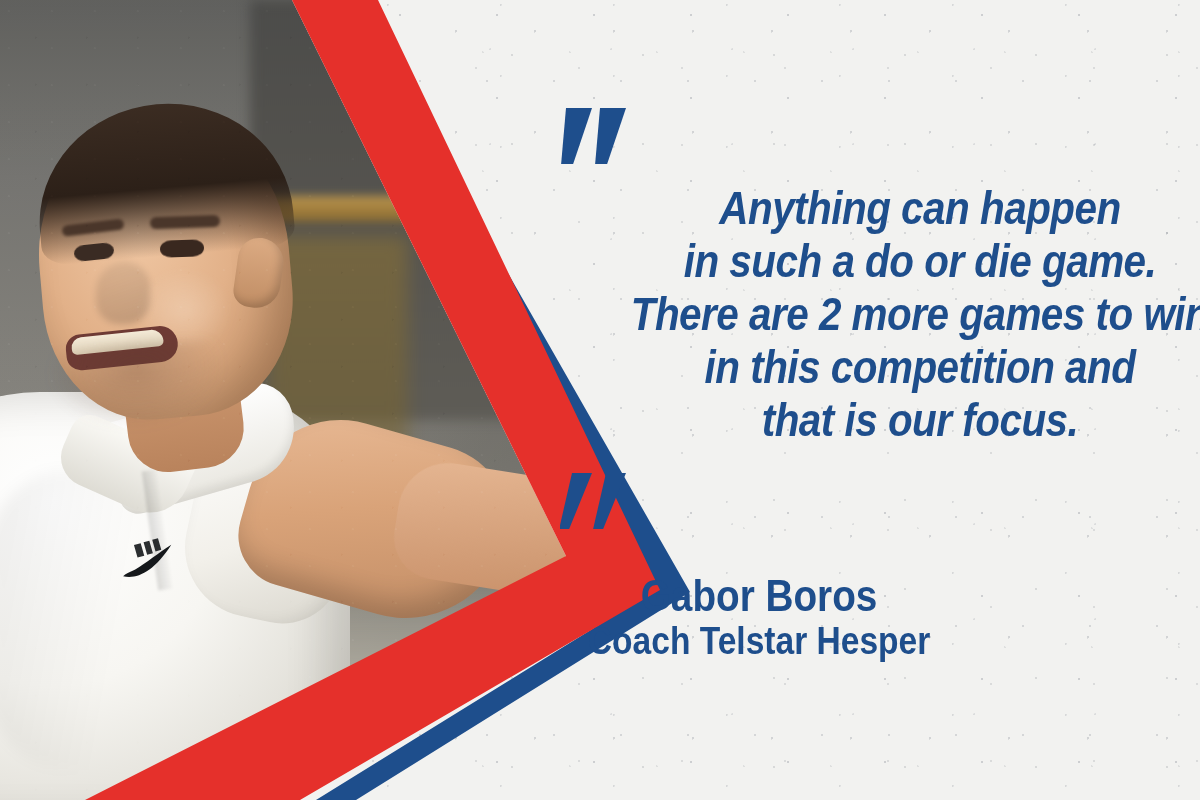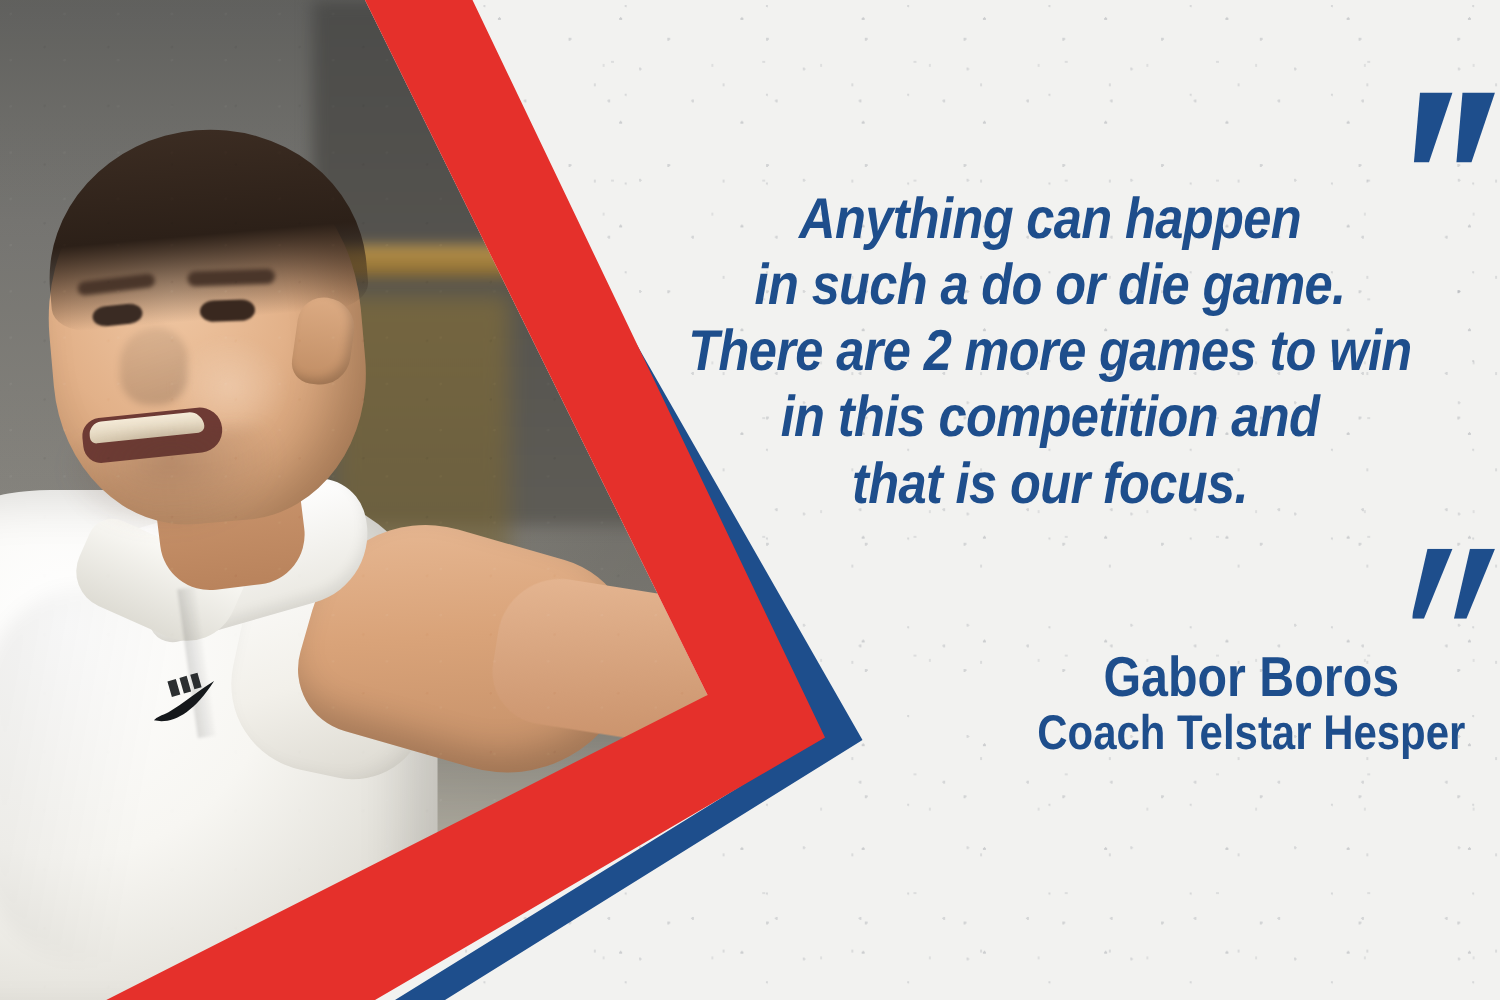--- a/index.html
+++ b/index.html
@@ -230,22 +230,22 @@
   }
   .chevron-red{
     position:absolute; left:0; top:0; width:1200px; height:800px; z-index:6;
     pointer-events:none;
   }
 
   
   .quote-block{
     position:absolute; left:560px; top:0; width:640px; height:800px;
     z-index:8;
-    display:flex; flex-direction:column; align-items:flex-end;
-    padding-top:74px;
+    display:flex; flex-direction:column; align-items:flex-start;
+    padding-top:108px;
   }
 
   .quote-mark{ display:block; }
   .quote-open{ margin-bottom:18px; }
   .quote-close{ margin-top:26px; margin-bottom:0; }
 
   .quote-text{
     font-family:"Liberation Sans", sans-serif;
     font-style:italic;
     font-weight:bold;
@@ -254,21 +254,21 @@
     letter-spacing:-0.6px;
     color:#1e4e8c;
     text-align:center;
     transform:scaleX(.88);
     transform-origin:center top;
     white-space:pre-line;
     width:720px;
   }
 
   .attrib{
-    margin-top:24px;
+    margin-top:44px;
     text-align:center;
     color:#1e4e8c;
     font-family:"Liberation Sans", sans-serif;
     font-weight:bold;
   }
   .attrib-name{
     font-size:45px;
     line-height:46px;
     letter-spacing:0px;
     transform:scaleX(.86);

